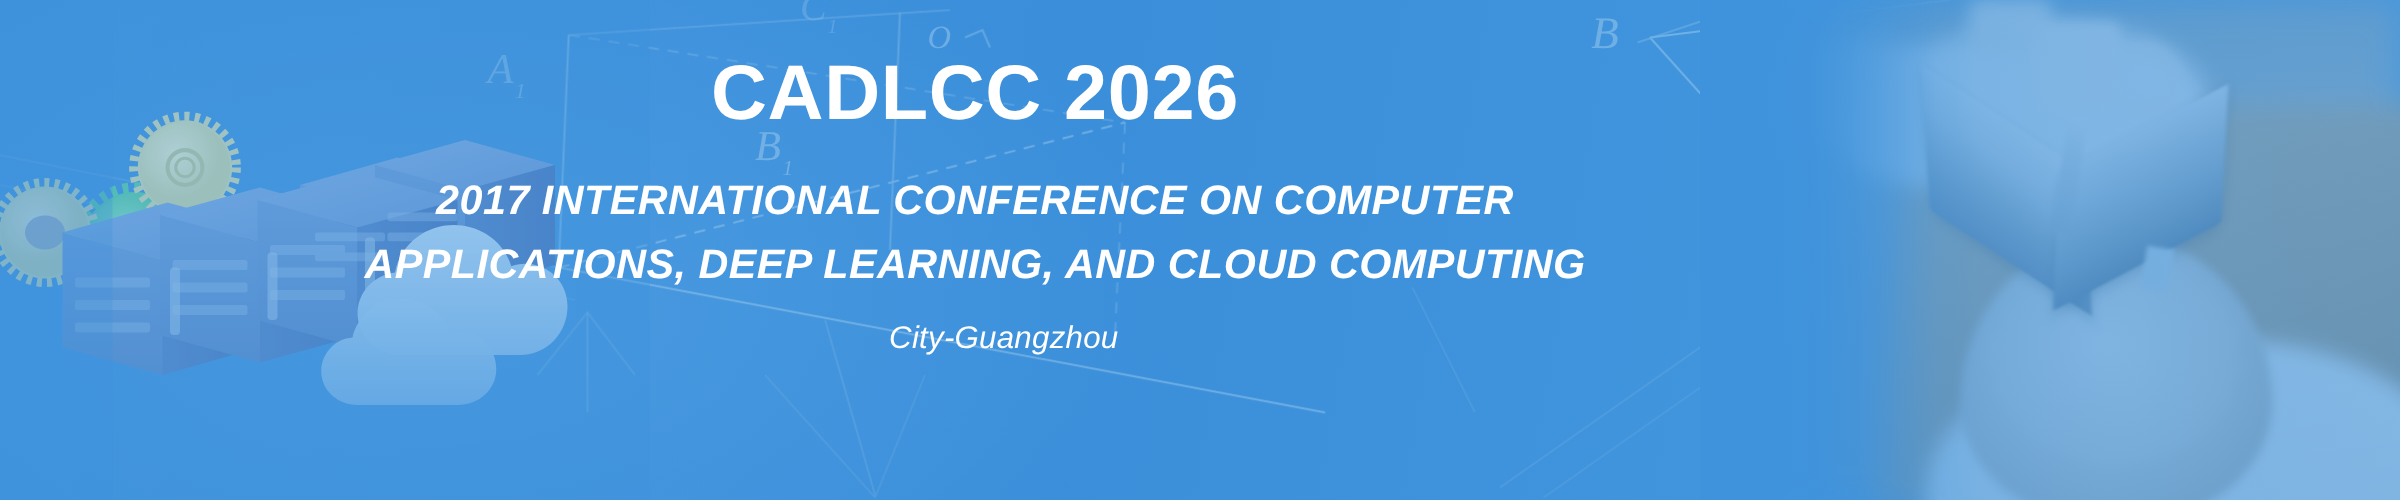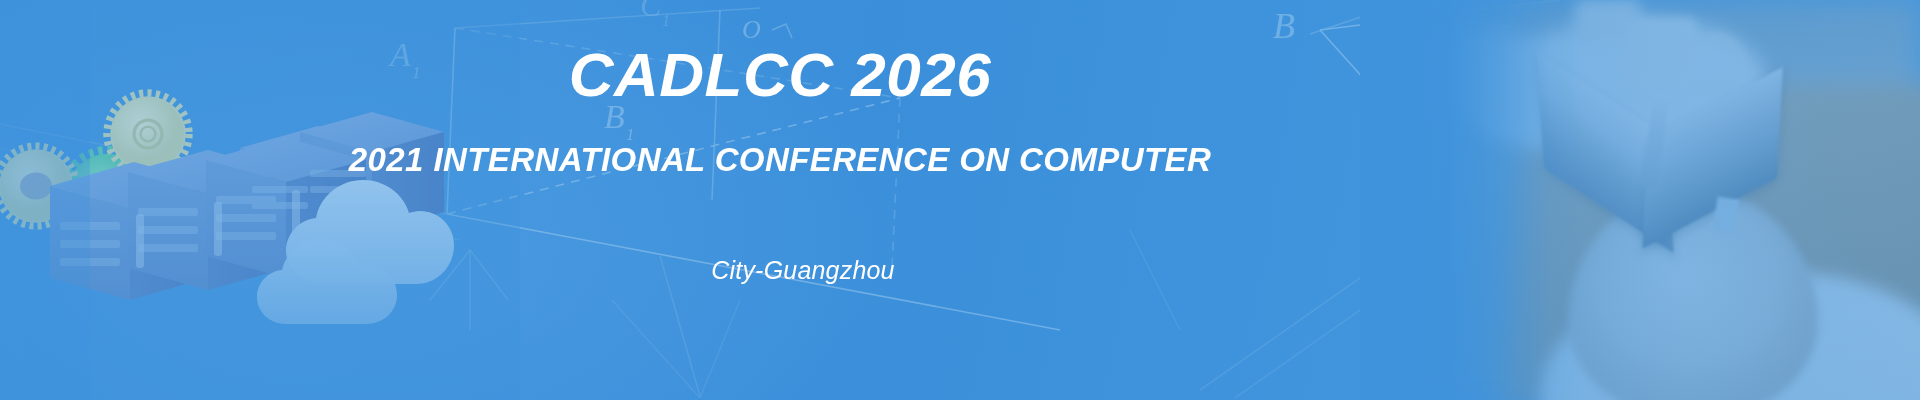--- a/index.html
+++ b/index.html
@@ -160,21 +160,20 @@
     height: 400px;
     pointer-events: none;
   }
   .title {
     position: absolute;
     left: 0; top: 44px; width: 1560px;
     text-align: center;
     color: #ffffff;
     font-size: 62px;
     font-weight: 700;
-    font-style: italic;
     letter-spacing: 0.5px;
     line-height: 1;
     white-space: nowrap;
   }
   .subline {
     position: absolute;
     left: 0; width: 1560px;
     text-align: center;
     color: #ffffff;
     font-size: 33px;
@@ -414,19 +413,20 @@
                c0 17 -14 29 -31 29 Z" fill="url(#cloudG2)" opacity="0.95"></path>
     </g>
 
     <rect x="0" y="0" width="520" height="400" fill="#3f93dc" opacity="0.34"></rect>
     <rect x="0" y="0" width="90" height="400" fill="#3f93dc" opacity="0.30"></rect>
   </svg>
 
   <div class="textwrap">
     <div class="title">CADLCC 2026</div>
 
-    <div class="subline l1">2021 INTERNATIONAL CONFERENCE ON COMPUTER</div>
-
+    <div class="subline l1">2017 INTERNATIONAL CONFERENCE ON COMPUTER</div>
+
+    <div class="subline l2">APPLICATIONS, DEEP LEARNING, AND CLOUD COMPUTING</div>
 
     <div class="city">City-Guangzhou</div>
   </div>
 
 </div>
 
 </body></html>

